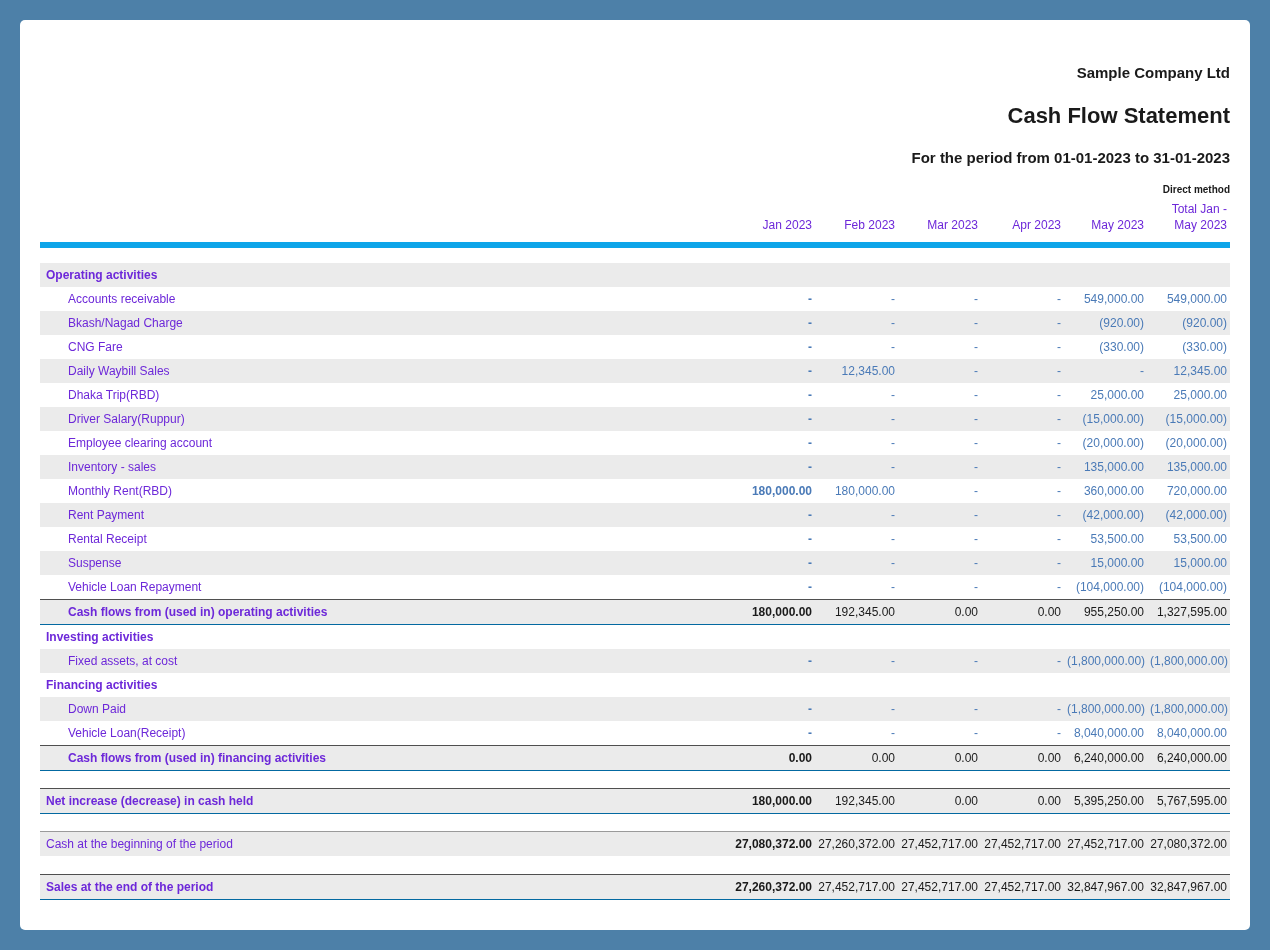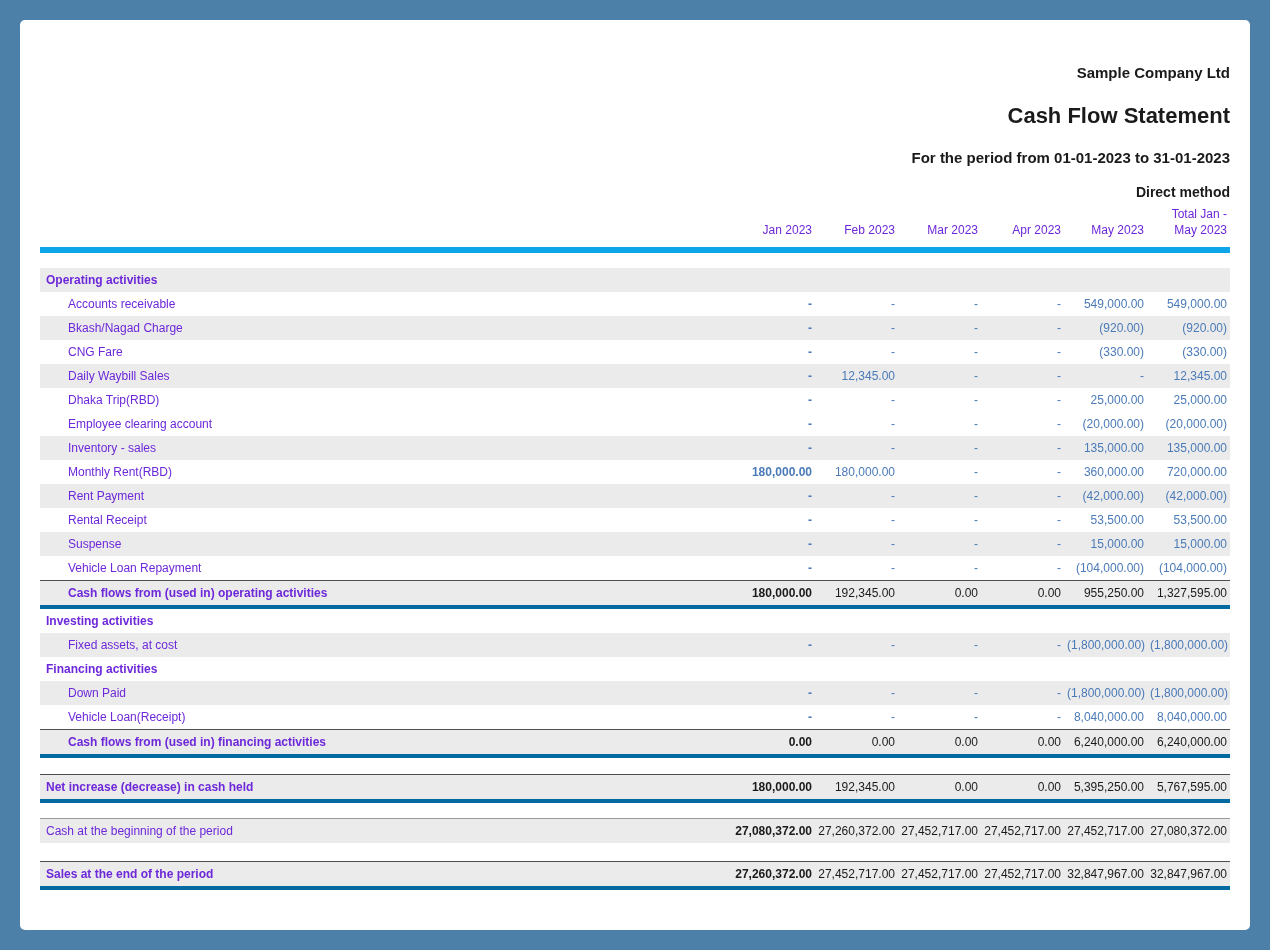--- a/index.html
+++ b/index.html
@@ -17,21 +17,21 @@
     margin: 20px auto 0;
     background: #ffffff;
     border-radius: 5px;
     padding: 44px 20px 0;
     overflow: hidden;
   }
   .report-header { text-align: right; }
   .company { font-size: 15px; font-weight: bold; margin: 0; }
   .title   { font-size: 22px; font-weight: bold; margin: 22px 0 0; }
   .period  { font-size: 15px; font-weight: bold; margin: 20px 0 0; }
-  .method  { font-size: 14px; font-weight: bold; margin: 18px 0 0; }
+  .method  { font-size: 10px; font-weight: bold; margin: 18px 0 0; }
 
   table {
     width: 100%;
     border-collapse: collapse;
     margin-top: 6px;
     font-size: 12px;
     table-layout: fixed;
   }
   th {
     font-weight: normal;
@@ -59,21 +59,21 @@
   tr.stripe { background: #ebebeb; }
   .row-spacer td { height: 18px; padding: 0; }
 
   .row-section td.lbl { font-weight: bold; }
   .row-account td.lbl { padding-left: 28px; }
   .row-account td.num { color: #4a7ab7; }
   .row-total td.lbl { font-weight: bold; padding-left: 28px; }
 
   .row-total td, .row-net td, .row-end td {
     border-top: 1px solid #4f4f4f;
-    border-bottom: 4px solid #0369a1;
+    border-bottom: 1px solid #0369a1;
   }
   .row-begin td { border-top: 1px solid #9a9a9a; }
   .row-net td.lbl, .row-end td.lbl { font-weight: bold; }
   .row-total td.num, .row-net td.num, .row-begin td.num, .row-end td.num { color: #1a1a1a; }
 </style>
 </head>
 <body>
 
 <div class="card">
   <div class="report-header">
@@ -149,20 +149,29 @@
         </tr>
         <tr class="row-account">
           <td class="lbl">Dhaka Trip(RBD)</td>
           <td class="num jan">-</td>
           <td class="num">-</td>
           <td class="num">-</td>
           <td class="num">-</td>
           <td class="num">25,000.00</td>
           <td class="num">25,000.00</td>
         </tr>
+        <tr class="row-account stripe">
+          <td class="lbl">Driver Salary(Ruppur)</td>
+          <td class="num jan">-</td>
+          <td class="num">-</td>
+          <td class="num">-</td>
+          <td class="num">-</td>
+          <td class="num">(15,000.00)</td>
+          <td class="num">(15,000.00)</td>
+        </tr>
         <tr class="row-account">
           <td class="lbl">Employee clearing account</td>
           <td class="num jan">-</td>
           <td class="num">-</td>
           <td class="num">-</td>
           <td class="num">-</td>
           <td class="num">(20,000.00)</td>
           <td class="num">(20,000.00)</td>
         </tr>
         <tr class="row-account stripe">

